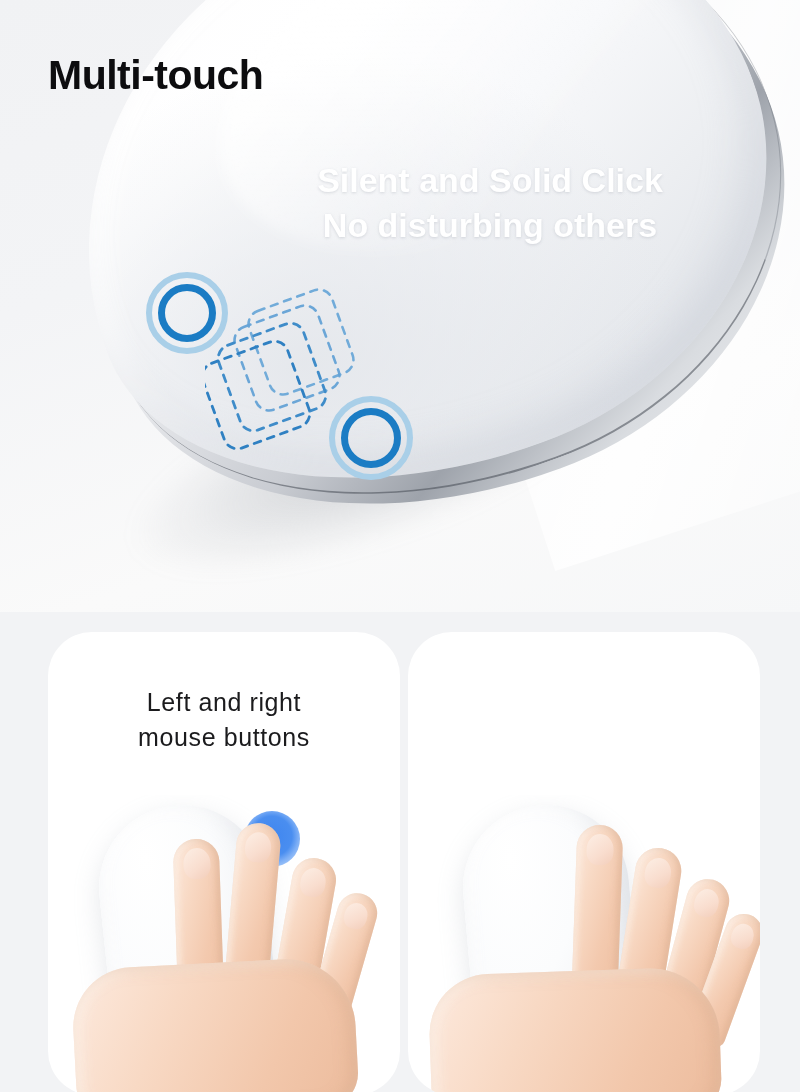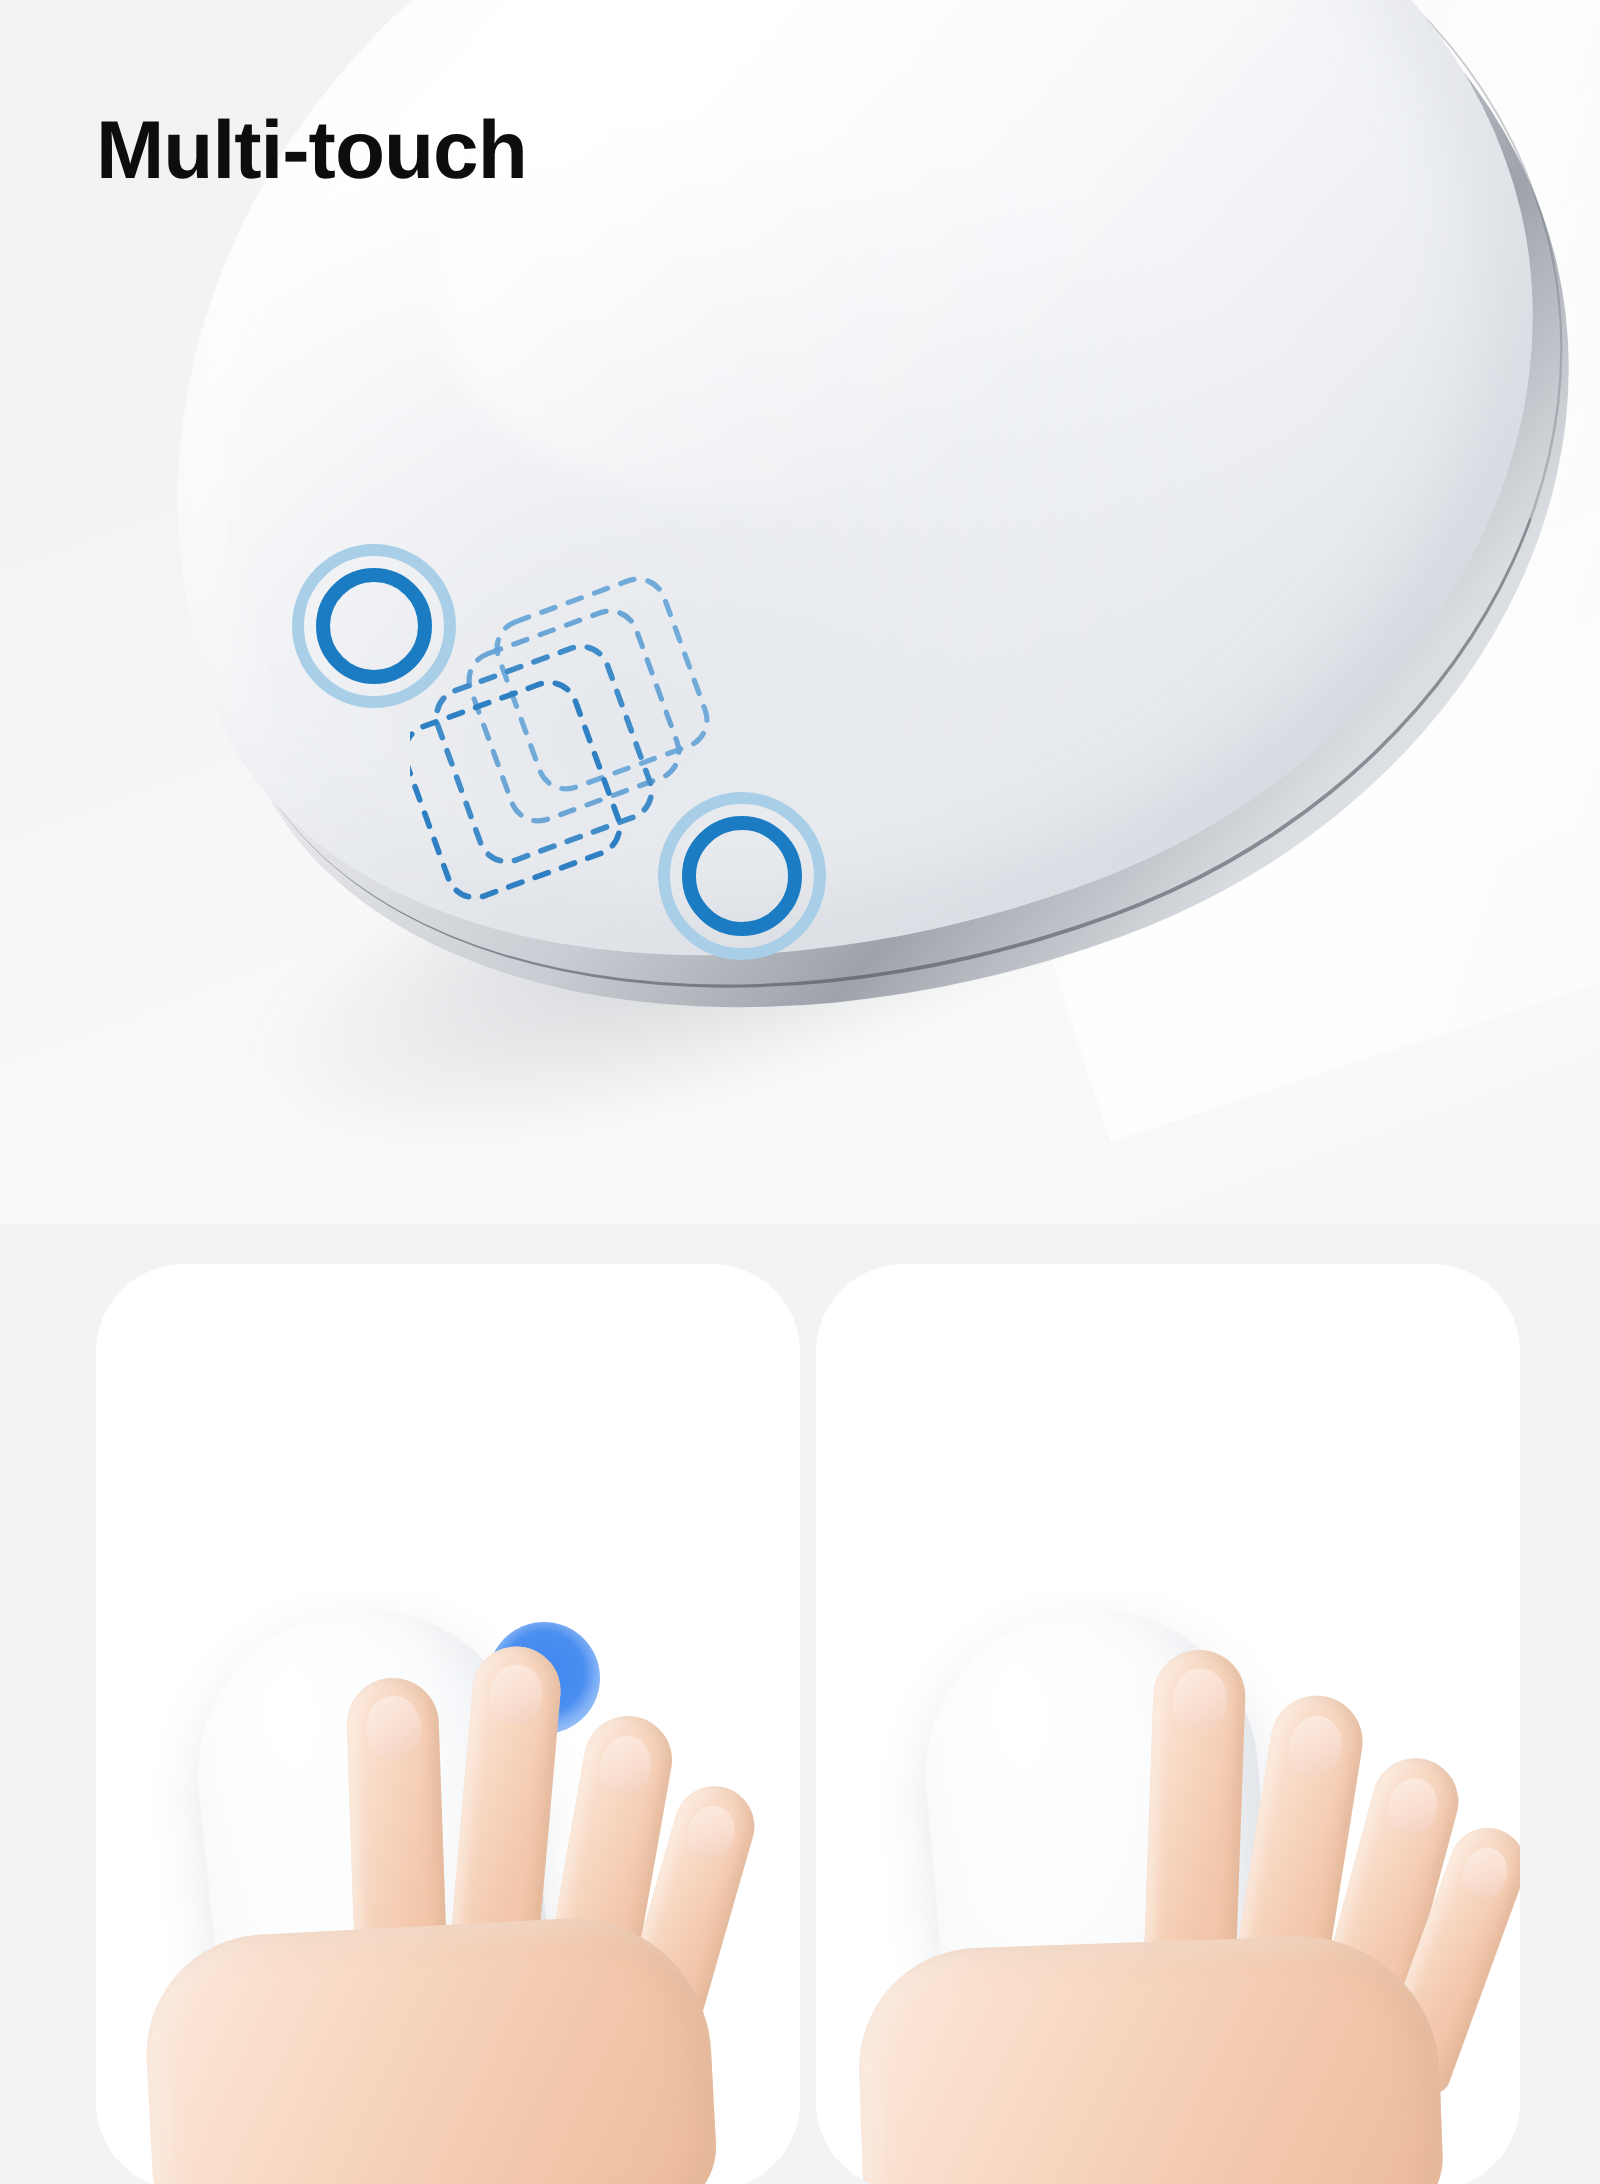--- a/index.html
+++ b/index.html
@@ -269,27 +269,35 @@
 
   <div class="touch-ring" id="ring-1">
     <div class="outer"></div>
     <div class="inner"></div>
   </div>
   <div class="touch-ring" id="ring-2">
     <div class="outer"></div>
     <div class="inner"></div>
   </div>
 
+  <div class="hero-copy">
+    <span>Silent and Solid Click</span>
+    <span class="l2">No disturbing others</span>
+  </div>
 
   <div class="hero-title">Multi-touch</div>
 </div>
 
 <div class="cards">
 
   <div class="card" id="card-left">
+    <div class="card-caption">
+      <span>Left and right</span>
+      <span class="l2">mouse buttons</span>
+    </div>
 
     <div class="photo">
       <div class="photo-mouse"></div>
       <div class="blue-target" id="target-left"></div>
 
       <div class="hand">
 
         <div class="finger" style="left:182px; top:28px; width:44px; height:188px; transform:rotate(5deg);">
           <div class="nail" style="left:9px; top:9px; width:26px; height:30px;"></div>
         </div>

